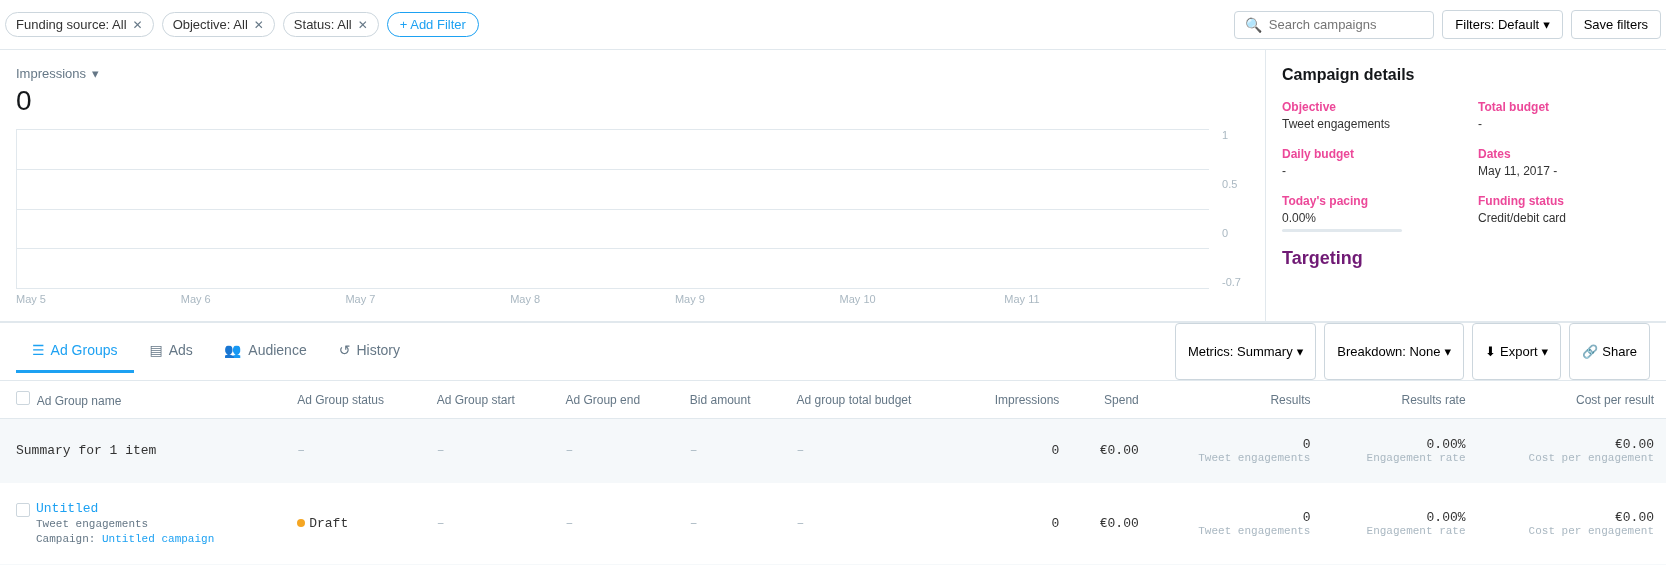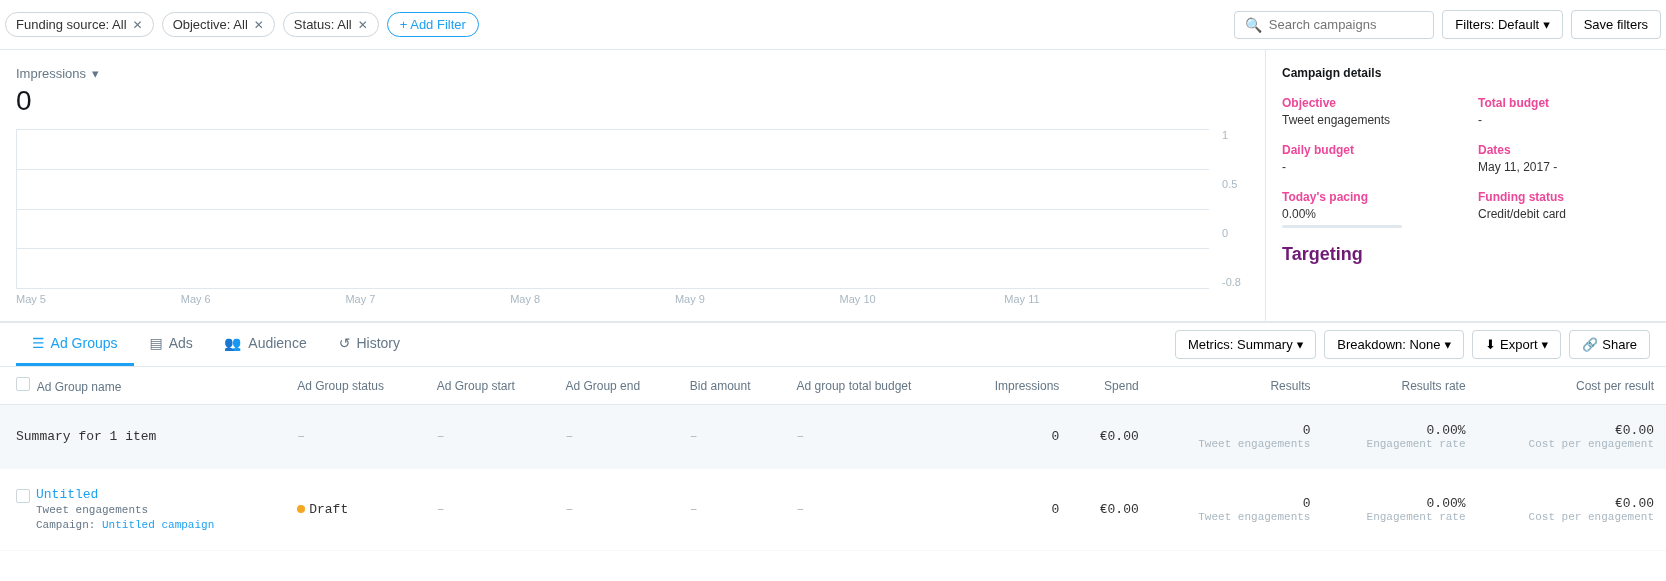--- a/index.html
+++ b/index.html
@@ -134,21 +134,21 @@
       text-align: left;
     }
 
     
     .right-panel {
       width: 400px;
       padding: 16px;
       flex-shrink: 0;
     }
     .right-panel h3 {
-      font-size: 12px;
+      font-size: 16px;
       font-weight: 600;
       color: #14171a;
       margin-bottom: 16px;
     }
     .details-grid {
       display: grid;
       grid-template-columns: 1fr 1fr;
       gap: 16px 24px;
     }
     .detail-item label {
@@ -206,21 +206,21 @@
       font-weight: 500;
     }
     .tab-controls {
       margin-left: auto;
       display: flex;
       gap: 8px;
     }
     .control-btn {
       border: 1px solid #ccd6dd;
       border-radius: 4px;
-      padding: 6px 12px;
+      padding: 20px 12px;
       background: #fff;
       cursor: pointer;
       font-size: 13px;
       display: flex;
       align-items: center;
       gap: 4px;
     }
 
     
     .table-container {
@@ -326,21 +326,21 @@
       <div class="chart-container">
         <div class="chart-grid-line" style="top: 0%;"></div>
         <div class="chart-grid-line" style="top: 25%;"></div>
         <div class="chart-grid-line" style="top: 50%;"></div>
         <div class="chart-grid-line" style="top: 75%;"></div>
         <div class="chart-grid-line" style="top: 100%;"></div>
         <div class="chart-y-labels">
           <span class="chart-y-label">1</span>
           <span class="chart-y-label">0.5</span>
           <span class="chart-y-label">0</span>
-          <span class="chart-y-label">-0.8</span>
+          <span class="chart-y-label">-0.7</span>
         </div>
       </div>
       <div class="chart-x-labels">
         <span class="chart-x-label">May 5</span>
         <span class="chart-x-label">May 6</span>
         <span class="chart-x-label">May 7</span>
         <span class="chart-x-label">May 8</span>
         <span class="chart-x-label">May 9</span>
         <span class="chart-x-label">May 10</span>
         <span class="chart-x-label">May 11</span>

